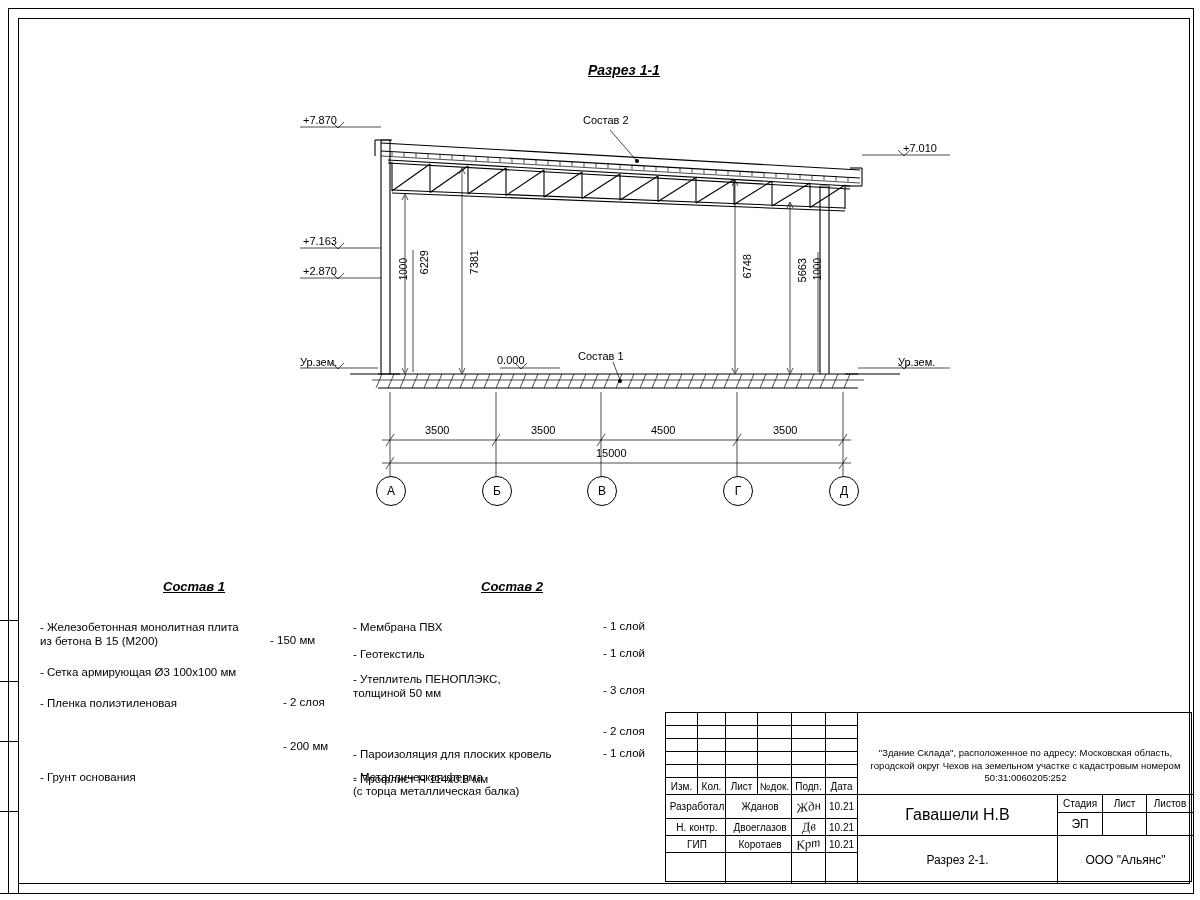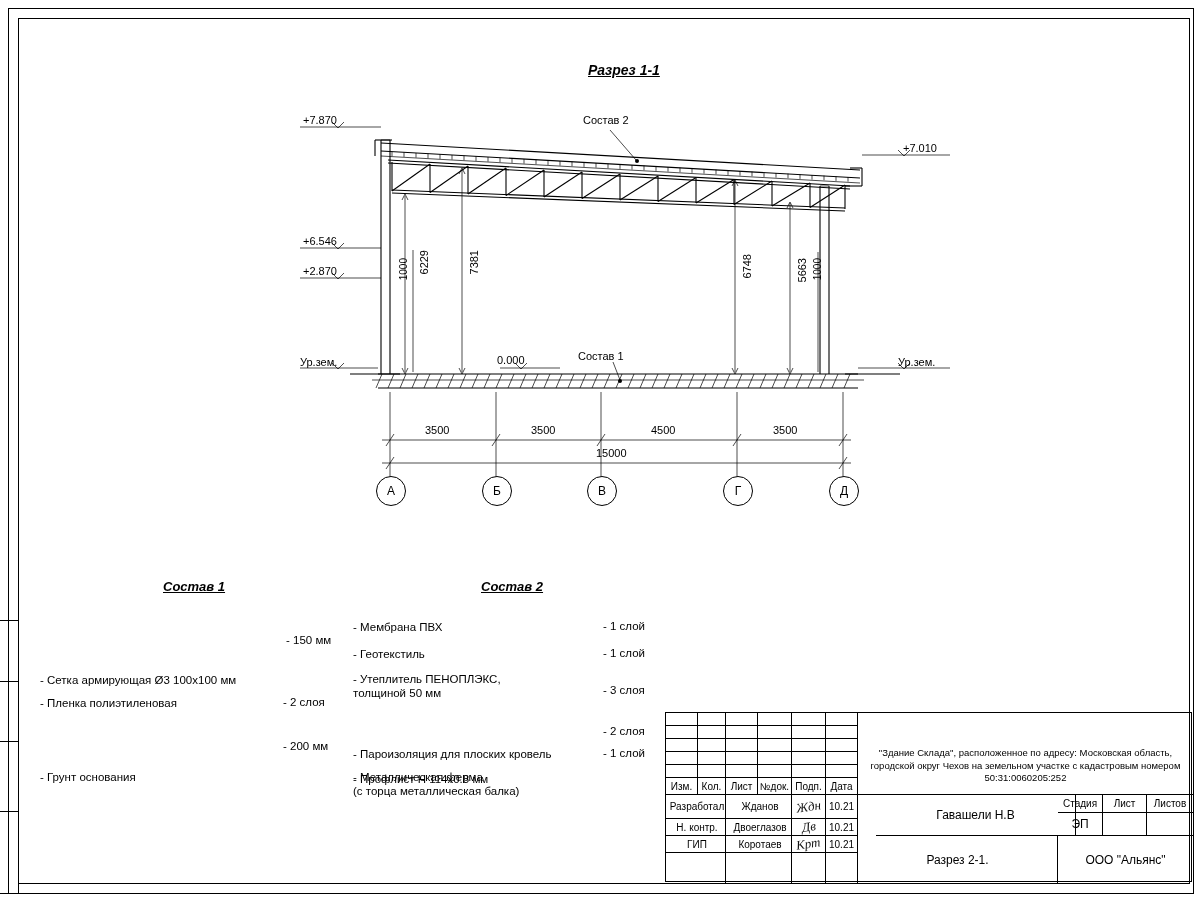--- a/index.html
+++ b/index.html
@@ -255,21 +255,21 @@
       <line x1="733" y1="446" x2="741" y2="434"></line>
       <line x1="839" y1="446" x2="847" y2="434"></line>
 
       <line x1="382" y1="463" x2="851" y2="463"></line>
       <line x1="386" y1="469" x2="394" y2="457"></line>
       <line x1="839" y1="469" x2="847" y2="457"></line>
     </g>
   </svg>
 
   <div class="lbl" style="left:303px;top:114px;font-size:11px;">+7.870</div>
-  <div class="lbl" style="left:303px;top:235px;font-size:11px;">+6.546</div>
+  <div class="lbl" style="left:303px;top:235px;font-size:11px;">+7.163</div>
   <div class="lbl" style="left:303px;top:265px;font-size:11px;">+2.870</div>
   <div class="lbl" style="left:300px;top:356px;font-size:11px;">Ур.зем.</div>
   <div class="lbl" style="left:903px;top:142px;font-size:11px;">+7.010</div>
   <div class="lbl" style="left:898px;top:356px;font-size:11px;">Ур.зем.</div>
   <div class="lbl" style="left:497px;top:354px;font-size:11px;">0.000</div>
 
   <div class="lbl" style="left:583px;top:114px;font-size:11px;">Состав 2</div>
   <div class="lbl" style="left:578px;top:350px;font-size:11px;">Состав 1</div>
 
   <div class="lbl vert" style="left:398px;top:258px;font-size:10px;">1000</div>
@@ -285,22 +285,24 @@
   <div class="lbl" style="left:773px;top:424px;font-size:11px;">3500</div>
   <div class="lbl" style="left:596px;top:447px;font-size:11px;">15000</div>
 
   <div class="axis-circ" style="left:376px;top:476px;">А</div>
   <div class="axis-circ" style="left:482px;top:476px;">Б</div>
   <div class="axis-circ" style="left:587px;top:476px;">В</div>
   <div class="axis-circ" style="left:723px;top:476px;">Г</div>
   <div class="axis-circ" style="left:829px;top:476px;">Д</div>
 
   <div class="spec-title" style="left:163px;top:579px;">Состав 1</div>
-  <div class="spec-qty" style="left:286px;top:634px;">- 150 мм</div>
-  <div class="spec-item" style="left:40px;top:665px;width:240px;margin-top:8px;">- Сетка армирующая Ø3 100х100 мм</div>
+  <div class="spec-item" style="left:40px;top:620px;width:230px;">- Железобетонная  монолитная плита
+  из бетона В 15 (М200)</div>
+  <div class="spec-qty" style="left:270px;top:634px;">- 150 мм</div>
+  <div class="spec-item" style="left:40px;top:665px;width:240px;">- Сетка армирующая Ø3 100х100 мм</div>
   <div class="spec-qty" style="left:283px;top:665px;"></div>
   <div class="spec-item" style="left:40px;top:696px;width:240px;">- Пленка полиэтиленовая</div>
   <div class="spec-qty" style="left:283px;top:696px;">-  2 слоя</div>
   <div class="spec-qty" style="left:283px;top:740px;">- 200 мм</div>
   <div class="spec-item" style="left:40px;top:770px;width:240px;">- Грунт основания</div>
   <div class="spec-qty" style="left:283px;top:770px;"></div>
 
   <div class="spec-title" style="left:481px;top:579px;">Состав 2</div>
   <div class="spec-item" style="left:353px;top:620px;width:250px;">- Мембрана ПВХ</div>
   <div class="spec-qty" style="left:603px;top:620px;">- 1 слой</div>
@@ -383,21 +385,21 @@
       </div>
     <div class="cell" style="left:160px;top:123px;width:32px;height:17px;">10.21</div>
 
     <div class="cell" style="left:0;top:140px;width:60px;height:30px;border-bottom:none;"></div>
     <div class="cell" style="left:60px;top:140px;width:66px;height:30px;border-bottom:none;"></div>
     <div class="cell" style="left:126px;top:140px;width:34px;height:30px;border-bottom:none;"></div>
     <div class="cell" style="left:160px;top:140px;width:32px;height:30px;border-bottom:none;"></div>
 
     <div class="cell" style="left:192px;top:25px;width:335px;height:57px;border-right:none;font-size:9.5px;line-height:1.35;padding:2px 6px;display:flex;align-items:center;">"Здание Склада", расположенное по адресу: Московская область, городской округ Чехов на земельном участке с кадастровым номером 50:31:0060205:252</div>
 
-    <div class="cell" style="left:210px;top:82px;width:200px;height:41px;font-size:12px;">Гавашели Н.В</div>
+    <div class="cell" style="left:192px;top:82px;width:200px;height:41px;font-size:16px;">Гавашели Н.В</div>
 
     <div class="cell" style="left:392px;top:82px;width:45px;height:18px;font-size:10px;">Стадия</div>
     <div class="cell" style="left:437px;top:82px;width:44px;height:18px;font-size:10px;">Лист</div>
     <div class="cell" style="left:481px;top:82px;width:46px;height:18px;font-size:10px;border-right:none;">Листов</div>
     <div class="cell" style="left:392px;top:100px;width:45px;height:23px;font-size:12px;">ЭП</div>
     <div class="cell" style="left:437px;top:100px;width:44px;height:23px;font-size:11px;"></div>
     <div class="cell" style="left:481px;top:100px;width:46px;height:23px;font-size:11px;border-right:none;"></div>
 
     <div class="cell" style="left:192px;top:123px;width:200px;height:47px;font-size:12px;border-bottom:none;">Разрез 2-1.</div>
     <div class="cell" style="left:392px;top:123px;width:135px;height:47px;font-size:12px;border-right:none;border-bottom:none;">ООО "Альянс"</div>

